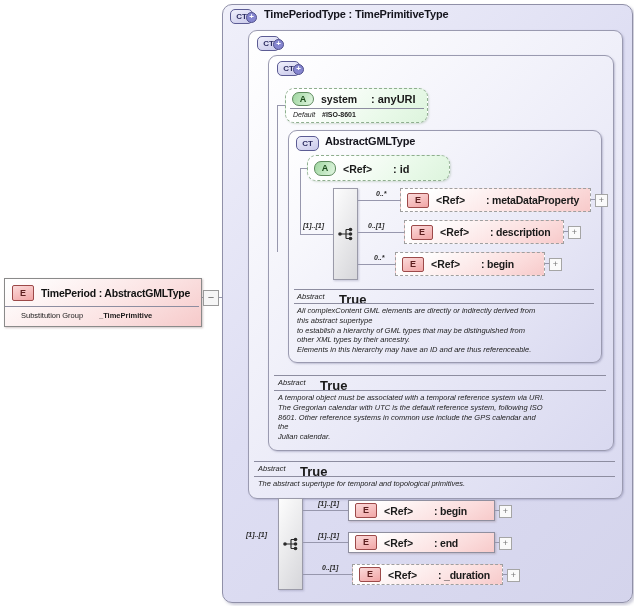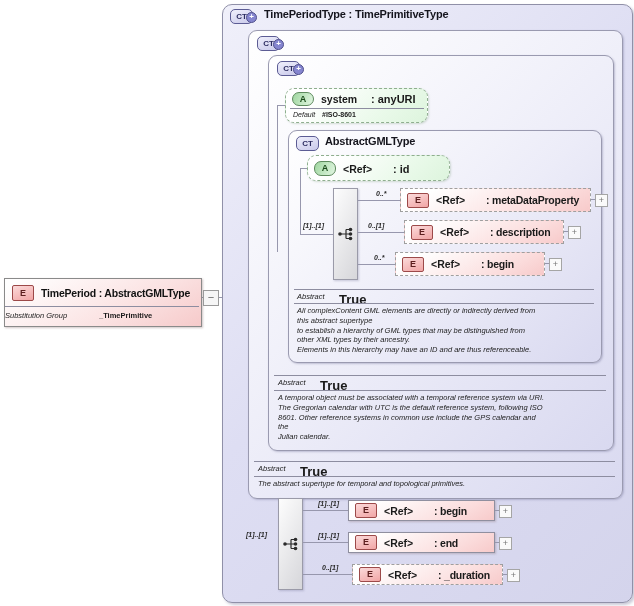--- a/index.html
+++ b/index.html
@@ -58,21 +58,21 @@
   .ab-label{position:absolute;font-size:7.5px;font-style:italic;color:#1a1a1a;white-space:nowrap;}
   .ab-value{position:absolute;font-size:13px;font-weight:bold;color:#1a1a1a;white-space:nowrap;}
   .doc{position:absolute;font-size:7.5px;font-style:italic;color:#1c1c1c;line-height:9.8px;white-space:pre-line;}
 
   
   .rootbox{position:absolute;left:4px;top:278px;width:196px;height:47px;border:1px solid #8a8a8a;
            background:linear-gradient(150deg,#ffffff 5%,#fbe3e3 60%,#f6caca 100%);
            box-shadow:1px 1px 2px rgba(120,90,90,.35);}
   .rootbox .hdr{position:absolute;left:0;top:0;right:0;height:27px;display:flex;align-items:center;padding-left:7px;}
   .rootbox .ttl{font-size:10.5px;font-weight:bold;color:#111;margin-left:7px;white-space:nowrap;letter-spacing:-.2px;}
-  .subst-l{position:absolute;left:0;top:32px;font-size:7.5px;font-style:italic;color:#1a1a1a;}
+  .subst-l{position:absolute;left:16px;top:32px;font-size:7.5px;color:#1a1a1a;}
   .subst-v{position:absolute;left:94px;top:32px;font-size:7.5px;font-weight:bold;color:#1a1a1a;}
 </style>
 </head>
 <body>
 
 <div id="canvas">
 
   <div class="hline" style="left:200px;top:297px;width:37px;"></div>
   <div class="vline" style="left:237px;top:252px;height:292px;"></div>
   <div class="hline" style="left:237px;top:252px;width:51px;"></div>

